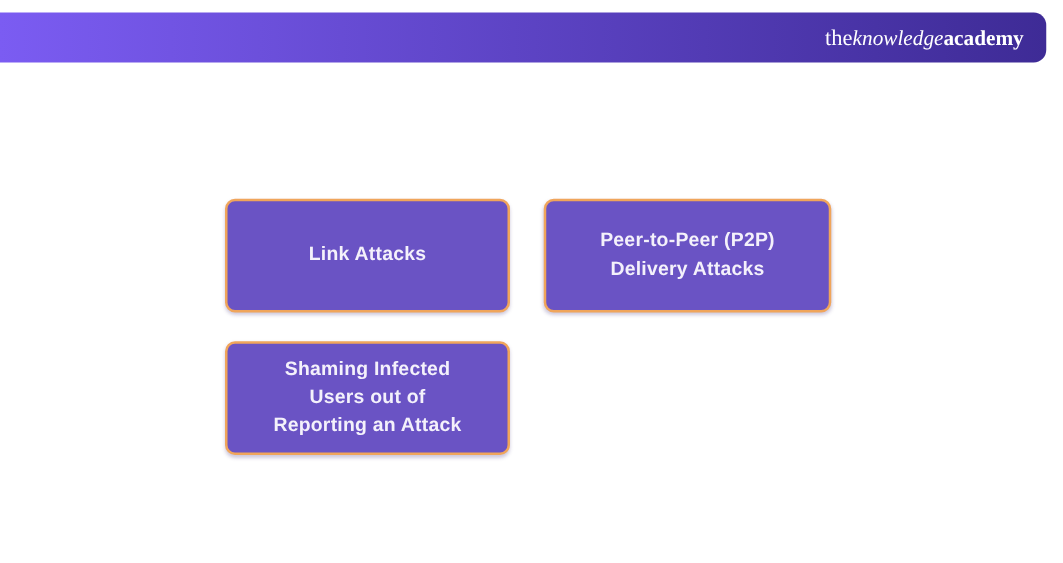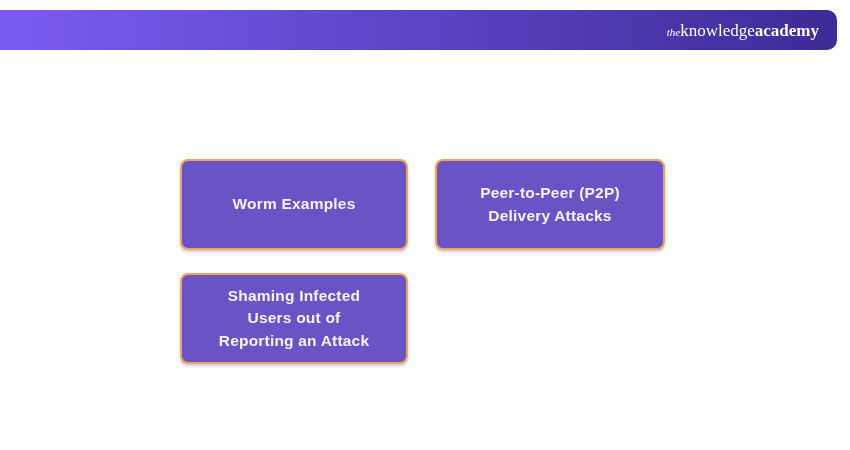--- a/index.html
+++ b/index.html
@@ -32,26 +32,26 @@
     box-sizing: border-box;
   }
   .logo {
     color: #ffffff;
     font-family: "Liberation Serif", serif;
     font-size: 17px;
     white-space: nowrap;
     line-height: 1;
   }
   .logo .the {
-    font-style: italic;
-    font-size: 11px;
+    font-size: 18px;
     margin-left: 28px;
   }
   .logo .knowledge {
     font-weight: 400;
+    font-style: italic;
   }
   .logo .academy {
     font-weight: 700;
   }
 
   
   .page-title {
     position: absolute;
     left: 0;
     top: 92px;
@@ -102,21 +102,21 @@
 
   <div class="banner">
     <div class="logo">
       <span class="the">the</span><span class="knowledge">knowledge</span><span class="academy">academy</span>
     </div>
   </div>
 
 
   <div class="cards">
     <div class="card">
-      <span class="card-label">Worm Examples</span>
+      <span class="card-label">Link Attacks</span>
     </div>
     <div class="card">
       <span class="card-label">Peer-to-Peer (P2P)
 Delivery Attacks</span>
     </div>
     <div class="card">
       <span class="card-label">Shaming Infected
 Users out of
 Reporting an Attack</span>
     </div>

